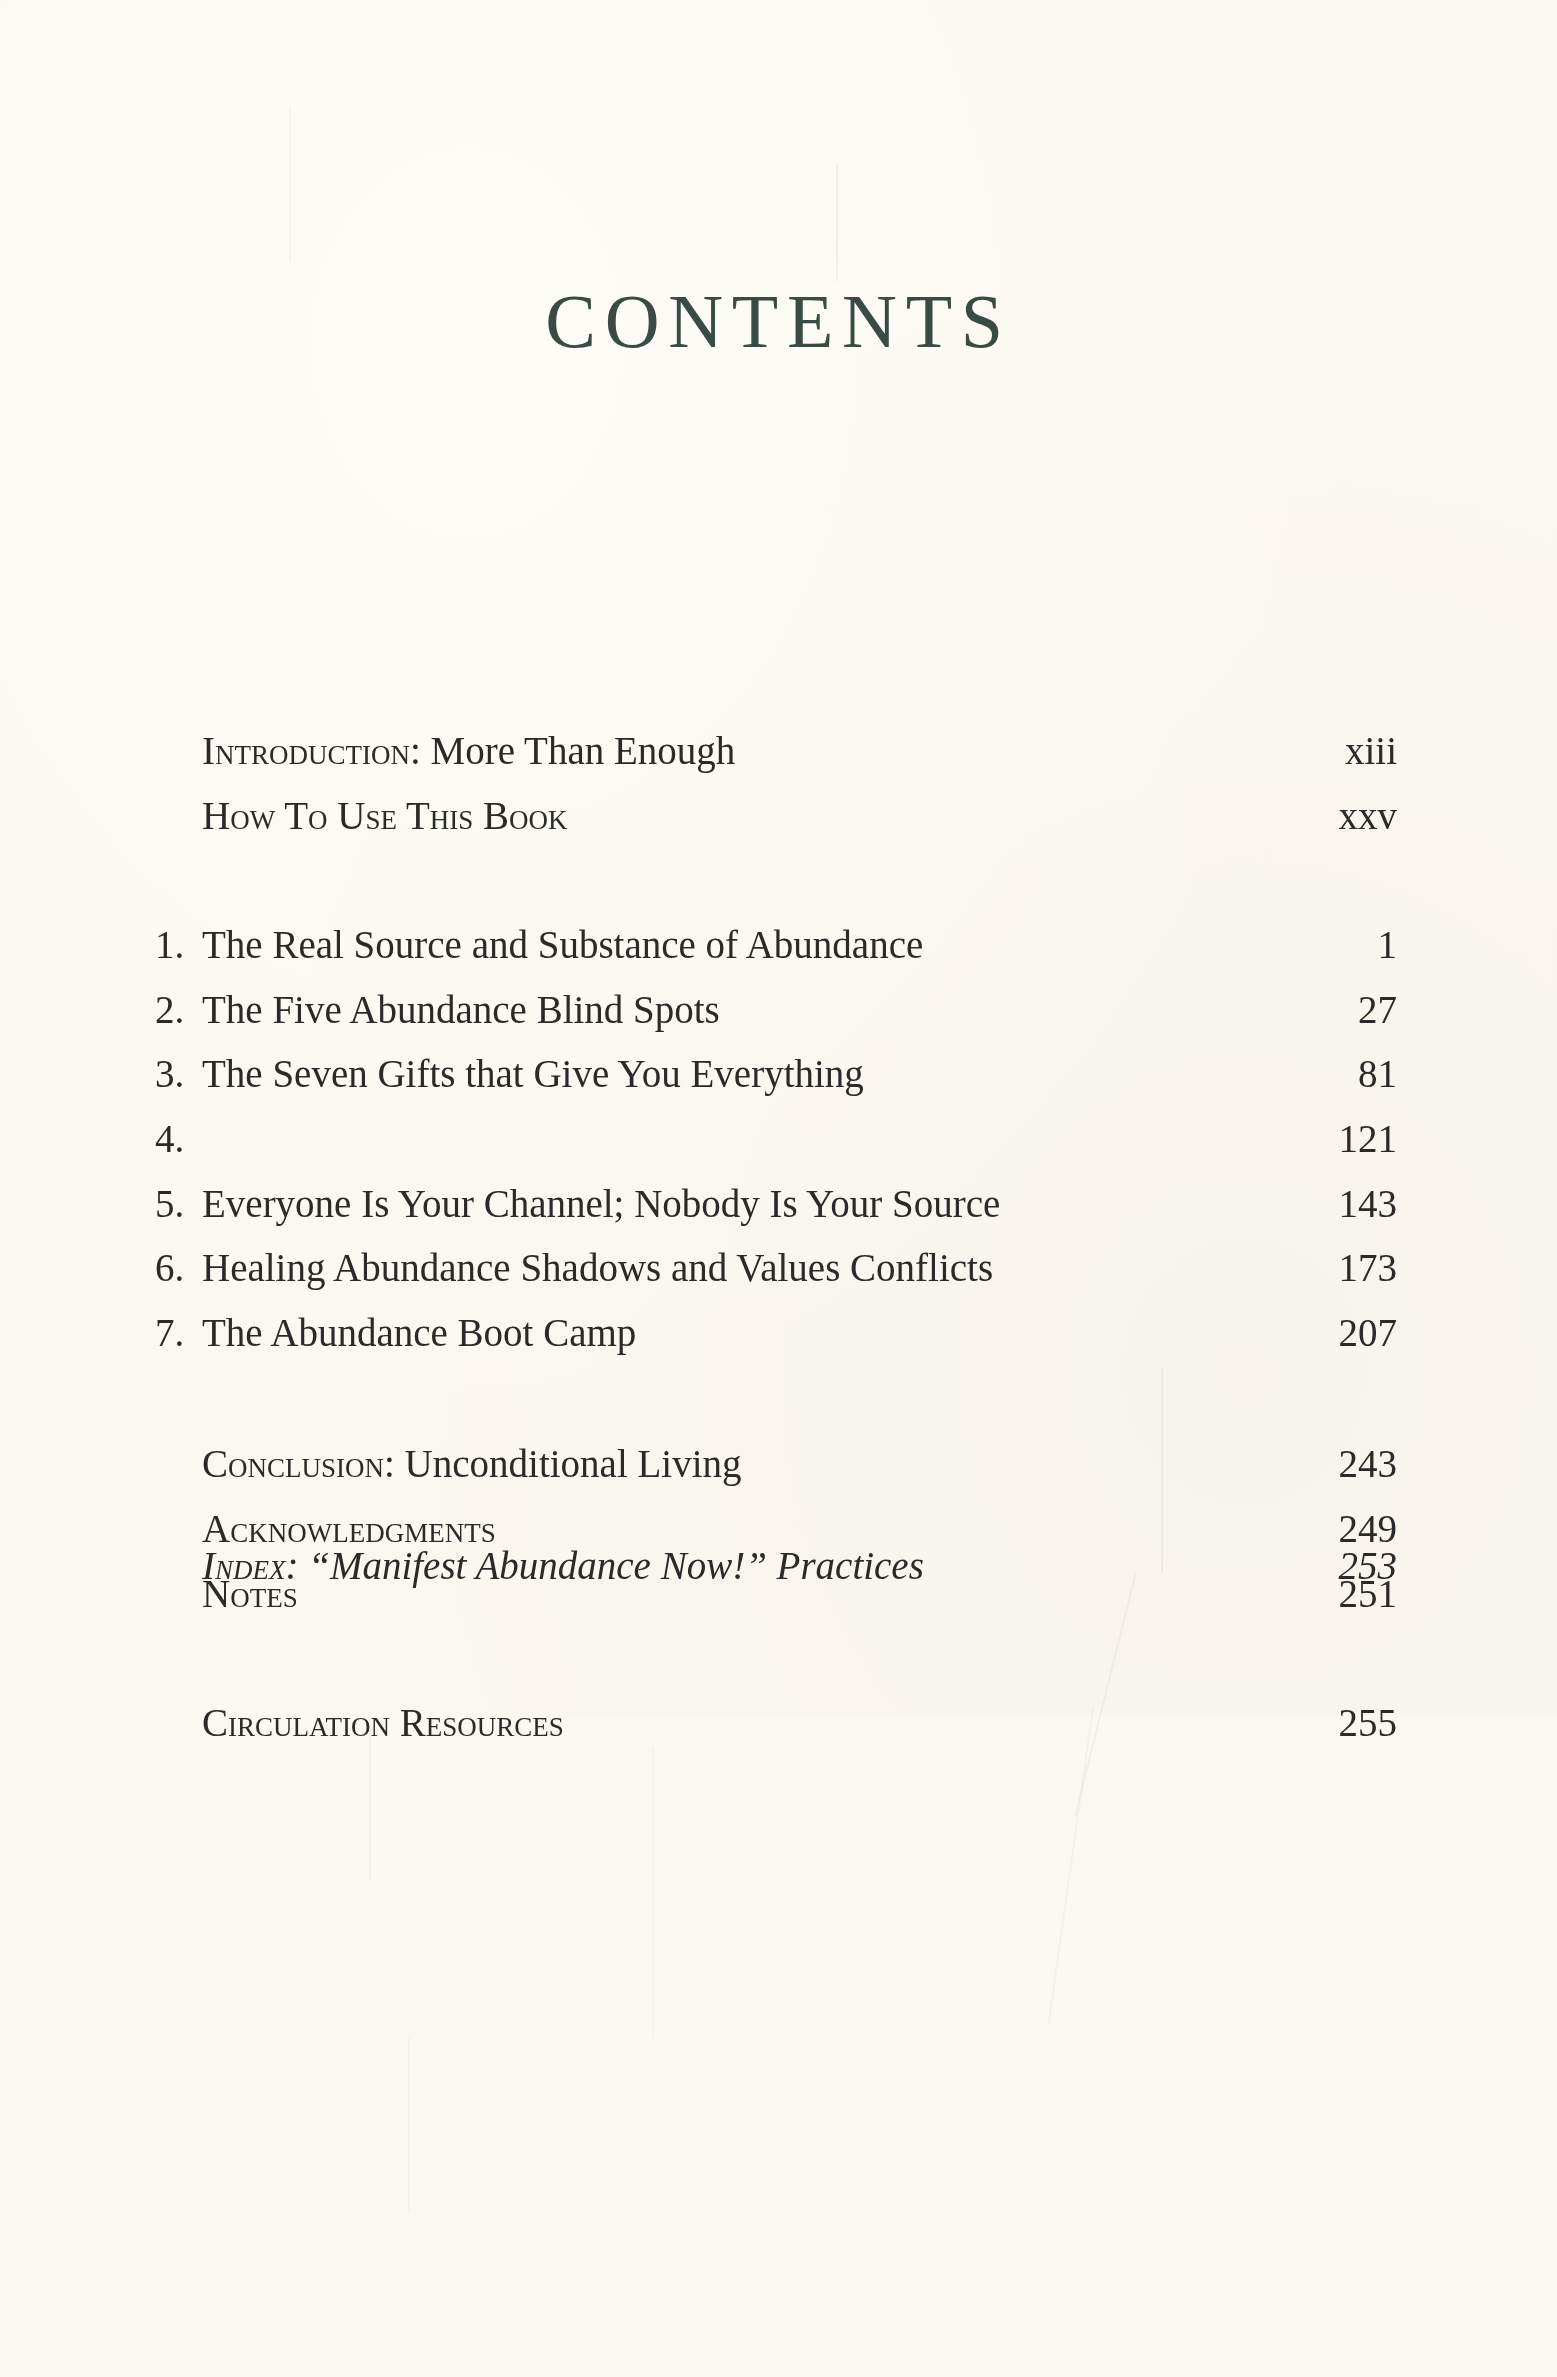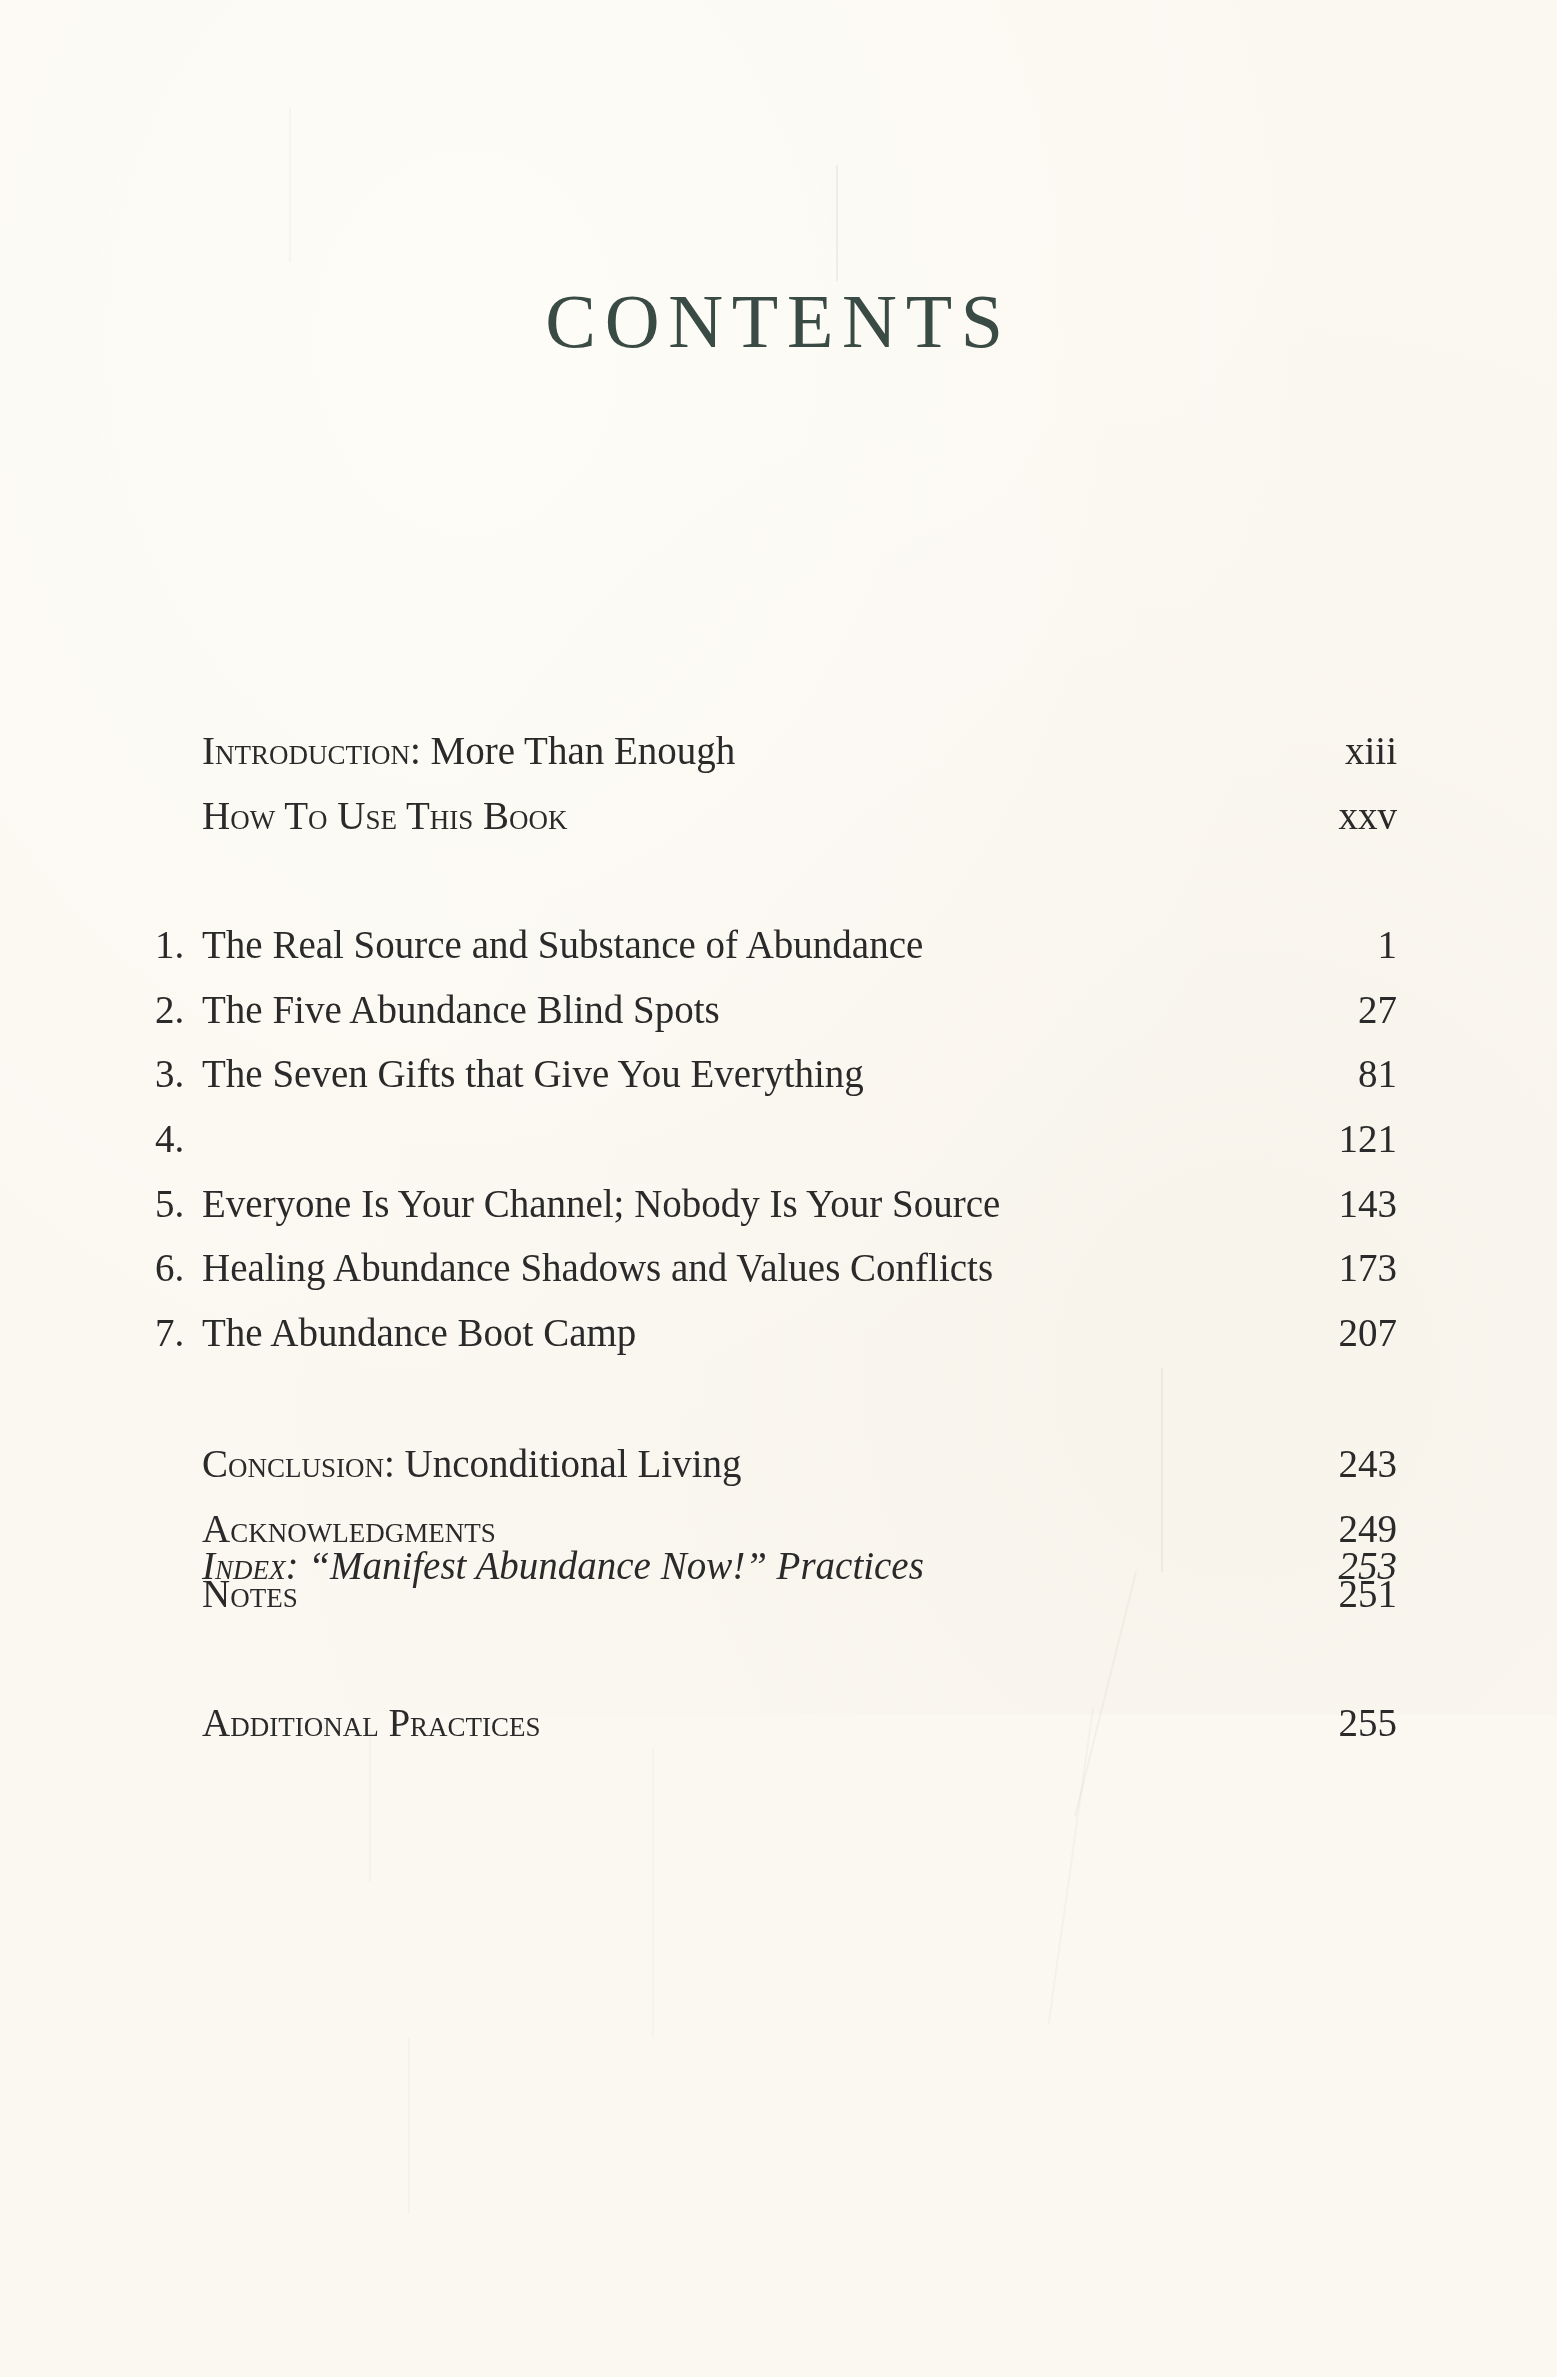--- a/index.html
+++ b/index.html
@@ -148,19 +148,19 @@
     </div>
     <div class="row" style="top:1565px;">
       <span class="label"><span class="sc">Notes</span><span></span></span>
       <span class="page-no">251</span>
     </div>
     <div class="row" style="top:1537px;font-style:italic;">
       <span class="label"><span class="sc">Index:</span><span> “Manifest Abundance Now!” Practices</span></span>
       <span class="page-no">253</span>
     </div>
     <div class="row" style="top:1694px;">
-      <span class="label"><span class="sc">Additional Practices</span><span></span></span>
+      <span class="label"><span class="sc">Circulation Resources</span><span></span></span>
       <span class="page-no">255</span>
     </div>
 
   </div>
 </div>
 
 
 </body></html>

